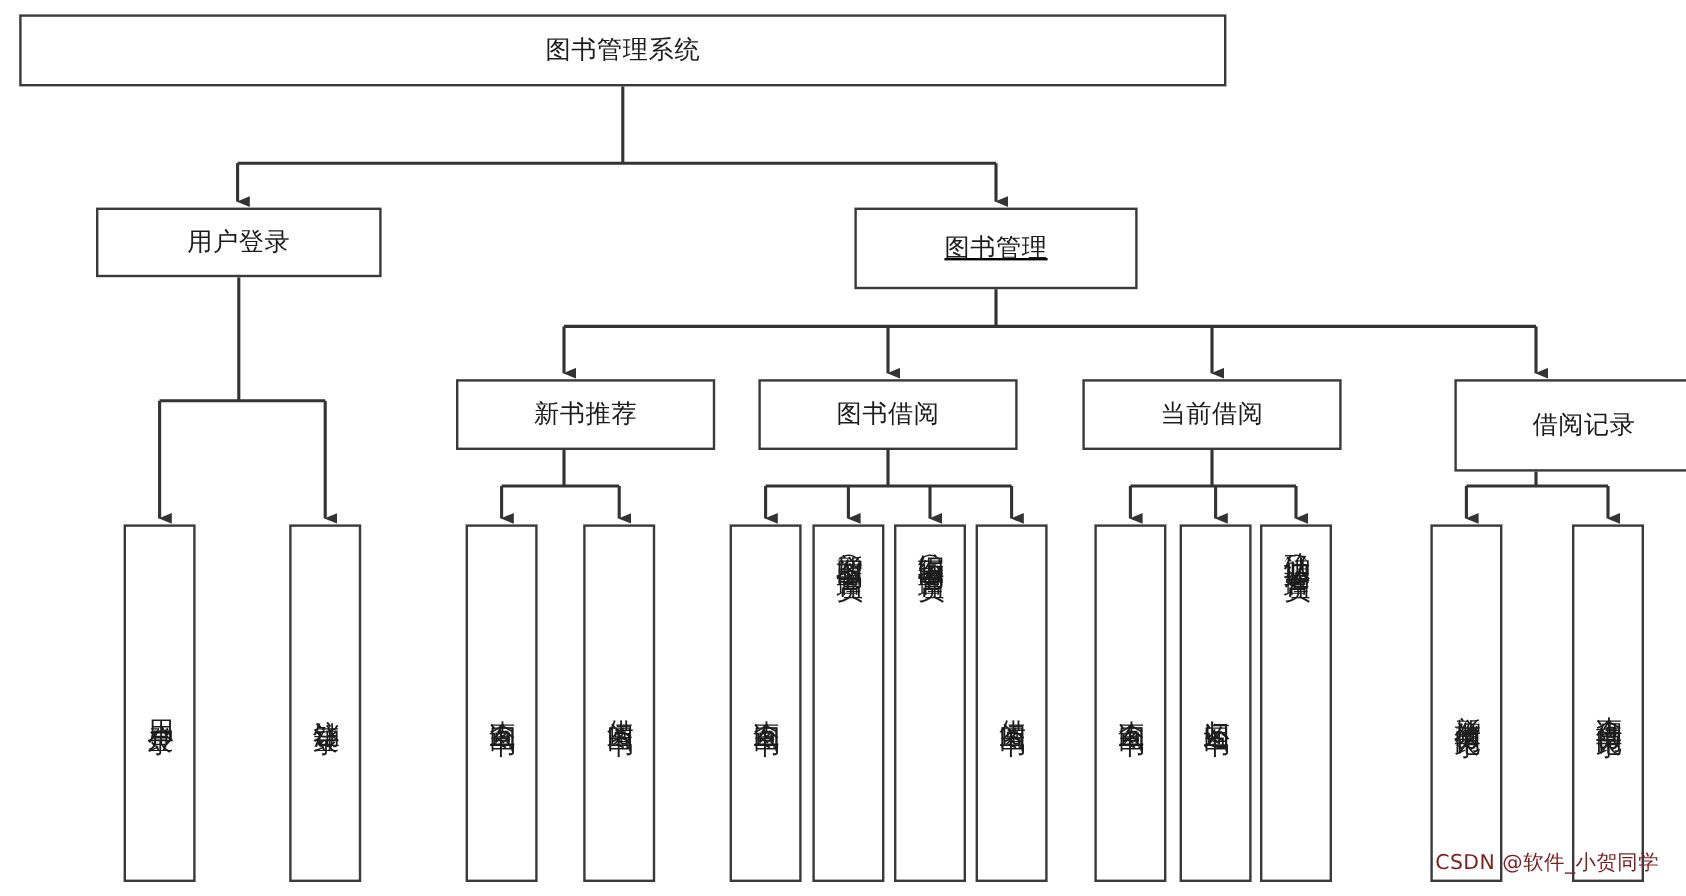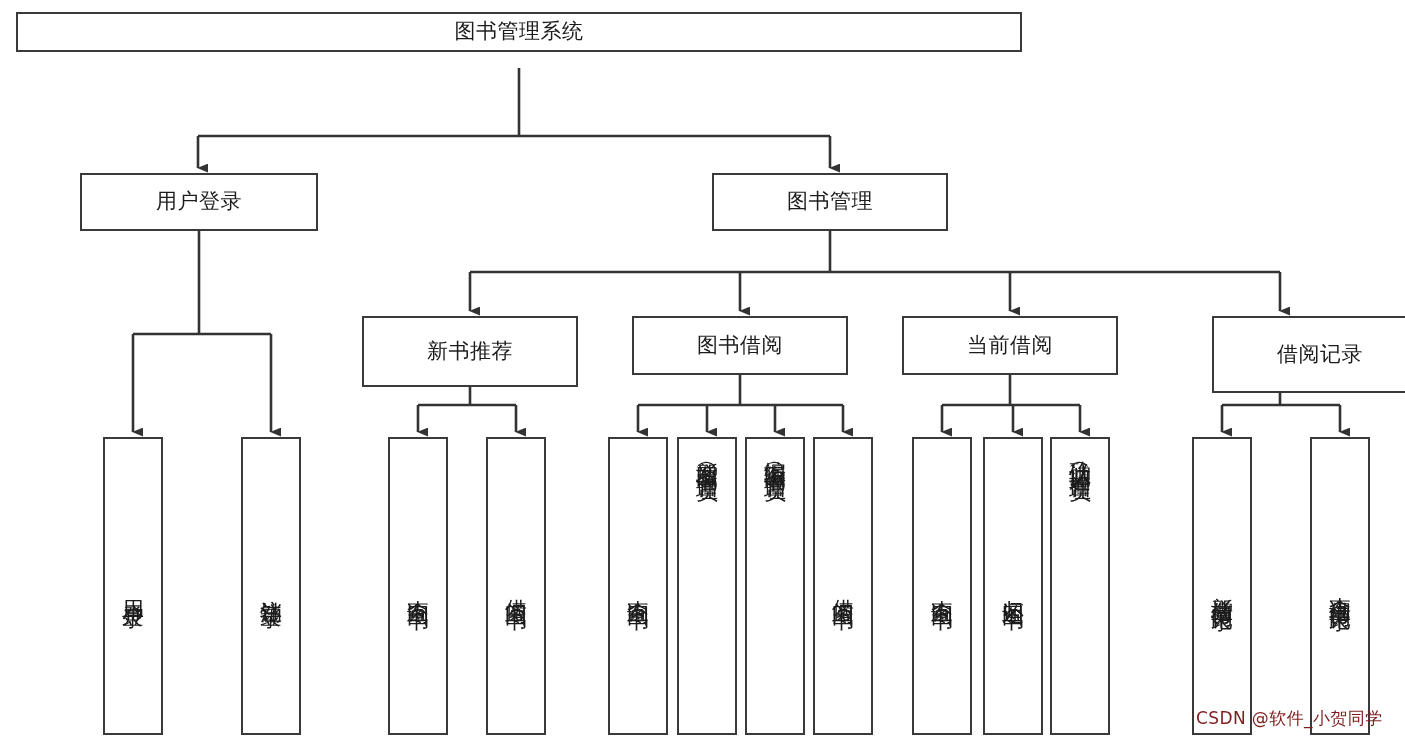--- a/index.html
+++ b/index.html
@@ -117,32 +117,32 @@
       <path d="M 1013 405 L 1013 432" marker-end="url(#arrowhead)"></path>
       <path d="M 1080 405 L 1080 432" marker-end="url(#arrowhead)"></path>
 
       <path d="M 1280 375 L 1280 405"></path>
       <path d="M 1222 405 L 1340 405"></path>
       <path d="M 1222 405 L 1222 432" marker-end="url(#arrowhead)"></path>
       <path d="M 1340 405 L 1340 432" marker-end="url(#arrowhead)"></path>
     </g>
   </svg>
 
-  <div class="node" style="left:16px; top:12px; width:1006px; height:40px;">
+  <div class="node" style="left:16px; top:12px; width:1006px; height:60px;">
     <span class="node-label">图书管理系统</span>
   </div>
 
   <div class="node" style="left:80px; top:173px; width:238px; height:58px;">
     <span class="node-label">用户登录</span>
   </div>
-  <div class="node" style="left:712px; top:173px; width:236px; height:58px;">
+  <div class="node" style="left:712px; top:173px; width:236px; height:68px;text-decoration:underline;">
     <span class="node-label">图书管理</span>
   </div>
 
-  <div class="node" style="left:362px; top:316px; width:216px; height:71px;align-items:center;">
+  <div class="node" style="left:380px; top:316px; width:216px; height:59px;align-items:center;">
     <span class="node-label">新书推荐</span>
   </div>
   <div class="node" style="left:902px; top:316px; width:216px; height:59px;">
     <span class="node-label">当前借阅</span>
   </div>
   <div class="node" style="left:632px; top:316px; width:216px; height:59px;">
     <span class="node-label">图书借阅</span>
   </div>
   <div class="node" style="left:1212px; top:316px; width:216px; height:77px;">
     <span class="node-label">借阅记录</span>

